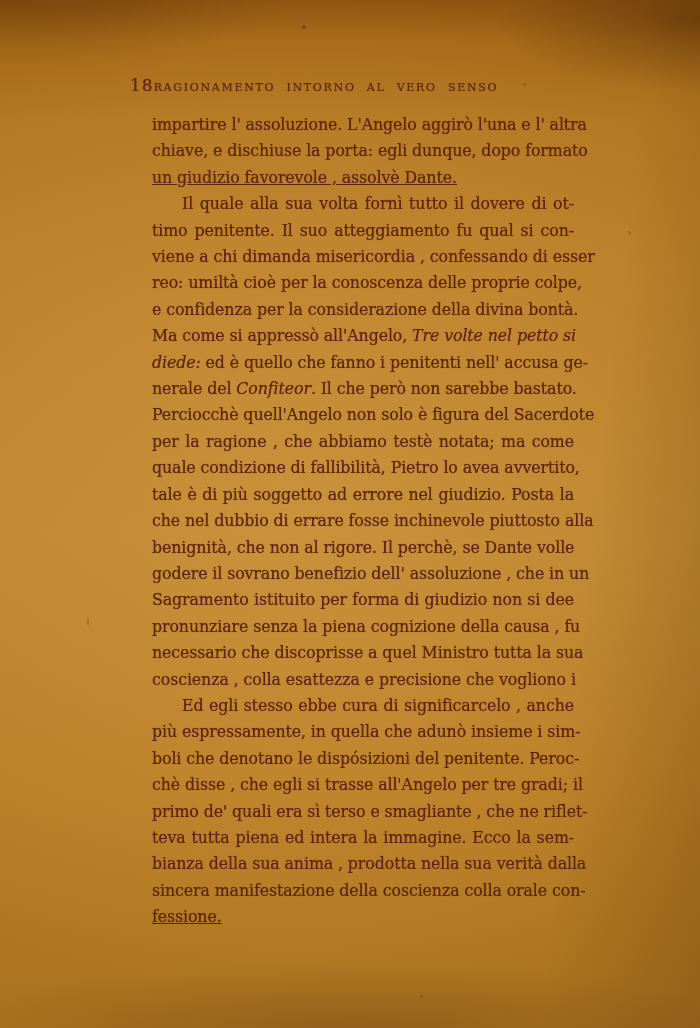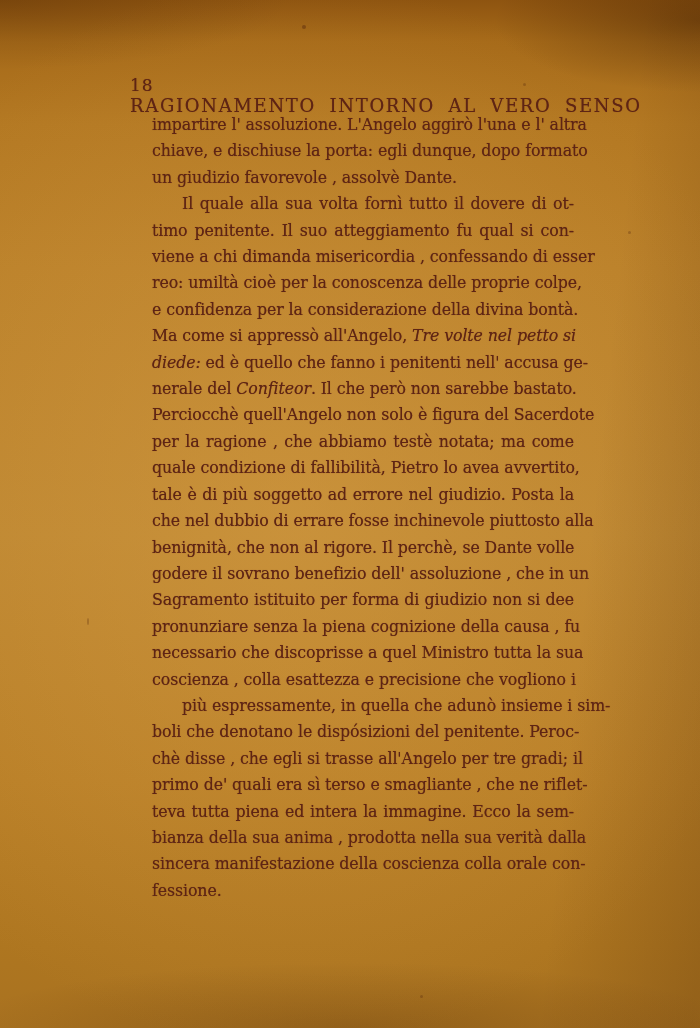--- a/index.html
+++ b/index.html
@@ -11,36 +11,35 @@
       radial-gradient(55% 9% at 0% 0%, rgba(61,28,2,0.26), rgba(61,28,2,0) 75%),
       radial-gradient(70% 8% at 50% 100%, rgba(61,28,2,0.22), rgba(61,28,2,0) 80%),
       linear-gradient(96deg, rgba(61,28,2,0) 80%, rgba(61,28,2,0.20) 99%),
       radial-gradient(95% 70% at 42% 50%, rgba(216,160,72,0.45), rgba(216,160,72,0) 75%),
       linear-gradient(180deg, #8e5410 0%, #a66a19 4%, #b37822 12%, #ba8029 26%, #bd8630 52%, #b87e26 76%, #ae7620 92%, #a97220 100%);
   }
   .header {
     position:absolute; left:130px; right:126px; top:75px;
     display:flex; align-items:baseline; color:var(--ink,#5e2414);
     text-shadow:0 0 0.7px rgba(90,34,19,0.6);
-    flex-direction:column;
   }
   .page-number { font-size:17px; letter-spacing:1px; }
   .running-title {
-    flex:1; text-align:center; font-size:18px;
+    flex:1; font-size:11px;
     letter-spacing:1.7px; word-spacing:6px; padding-right:10px;
     white-space:nowrap;
   }
   .text-block {
     position:absolute; left:128px; width:446px; top:112px;
     font-size:15.8px; line-height:26.4px; letter-spacing:-0.1px;
     color:var(--ink,#5e2414);
     text-shadow:0 0 0.7px rgba(90,34,19,0.65);
   }
   .line { text-align:justify; text-align-last:justify; white-space:nowrap;margin-left:24px; }
-  .line.para-end { text-align-last:left; }
+  .line.para-end { text-align-last:left;text-decoration:underline; }
   .para.indent .line:first-child { text-indent:30px; }
   .it { font-style:italic; }
   .speck { position:absolute; background:rgba(74,28,10,0.55); border-radius:50%; }
 </style>
 </head>
 <body>
 
 <div class="page">
   <div class="header">
     <span class="page-number">18</span>
@@ -67,20 +66,21 @@
         <div class="line"><span>tale è di più soggetto ad errore nel giudizio. Posta la</span></div>
         <div class="line"><span>che nel dubbio di errare fosse inchinevole piuttosto alla</span></div>
         <div class="line"><span>benignità, che non al rigore. Il perchè, se Dante volle</span></div>
         <div class="line"><span>godere il sovrano benefizio dell' assoluzione , che in un</span></div>
         <div class="line"><span>Sagramento istituito per forma di giudizio non si dee</span></div>
         <div class="line"><span>pronunziare senza la piena cognizione della causa , fu</span></div>
         <div class="line"><span>necessario che discoprisse a quel Ministro tutta la sua</span></div>
         <div class="line"><span>coscienza , colla esattezza e precisione che vogliono i</span></div>
       </div>
       <div class="para indent">
+        <div class="line"><span>Ed egli stesso ebbe cura di significarcelo , anche</span></div>
         <div class="line"><span>più espressamente, in quella che adunò insieme i sim-</span></div>
         <div class="line"><span>boli che denotano le dispósizioni del penitente. Peroc-</span></div>
         <div class="line"><span>chè disse , che egli si trasse all'Angelo per tre gradi; il</span></div>
         <div class="line"><span>primo de' quali era sì terso e smagliante , che ne riflet-</span></div>
         <div class="line"><span>teva tutta piena ed intera la immagine. Ecco la sem-</span></div>
         <div class="line"><span>bianza della sua anima , prodotta nella sua verità dalla</span></div>
         <div class="line"><span>sincera manifestazione della coscienza colla orale con-</span></div>
         <div class="line para-end"><span>fessione.</span></div>
       </div>
     </div>

